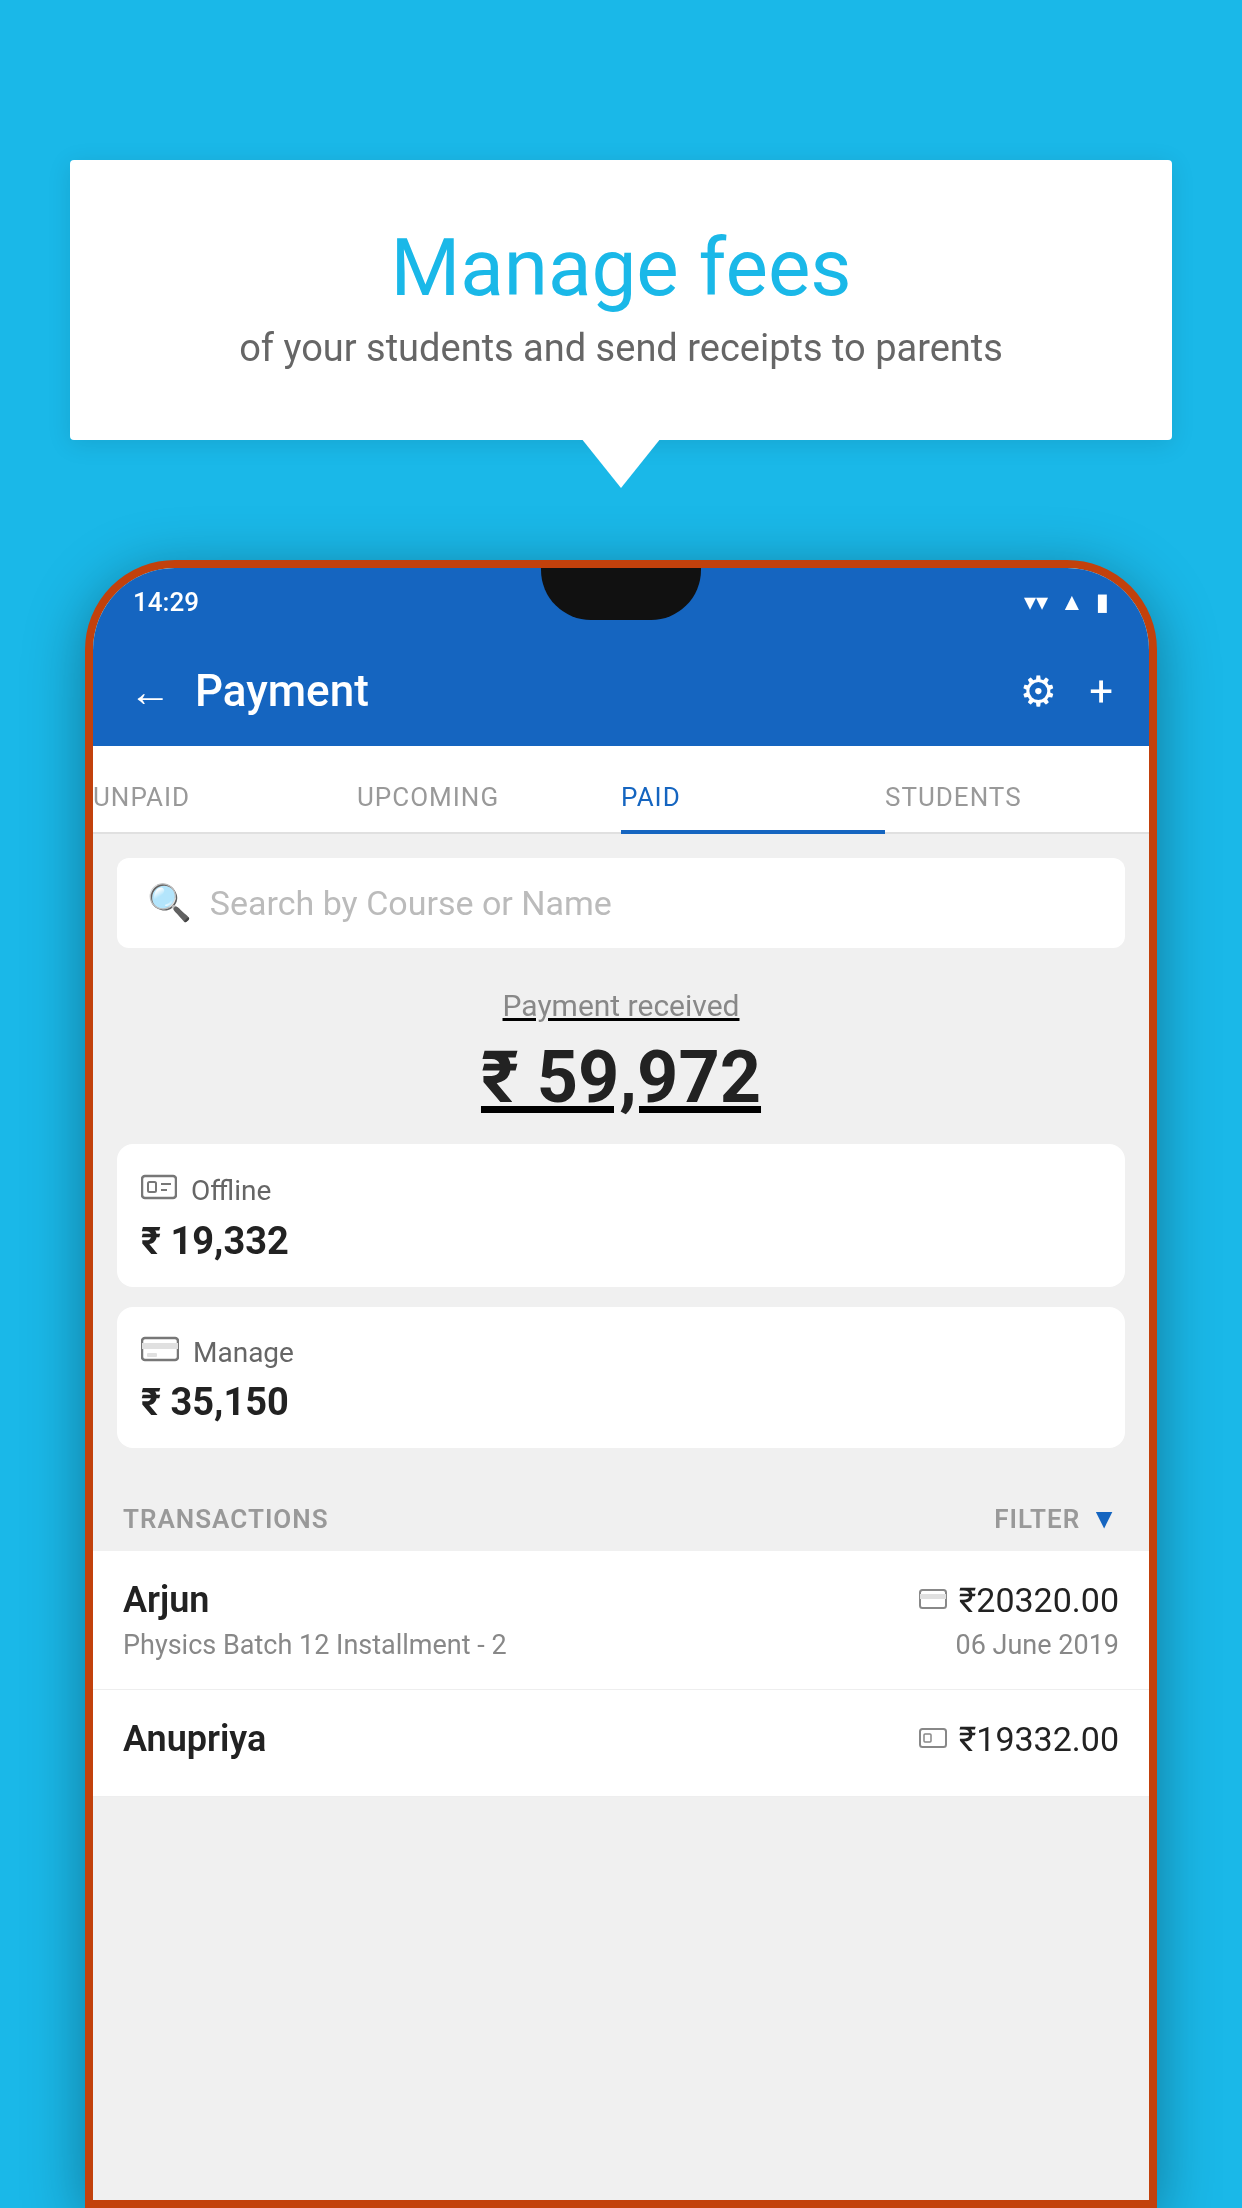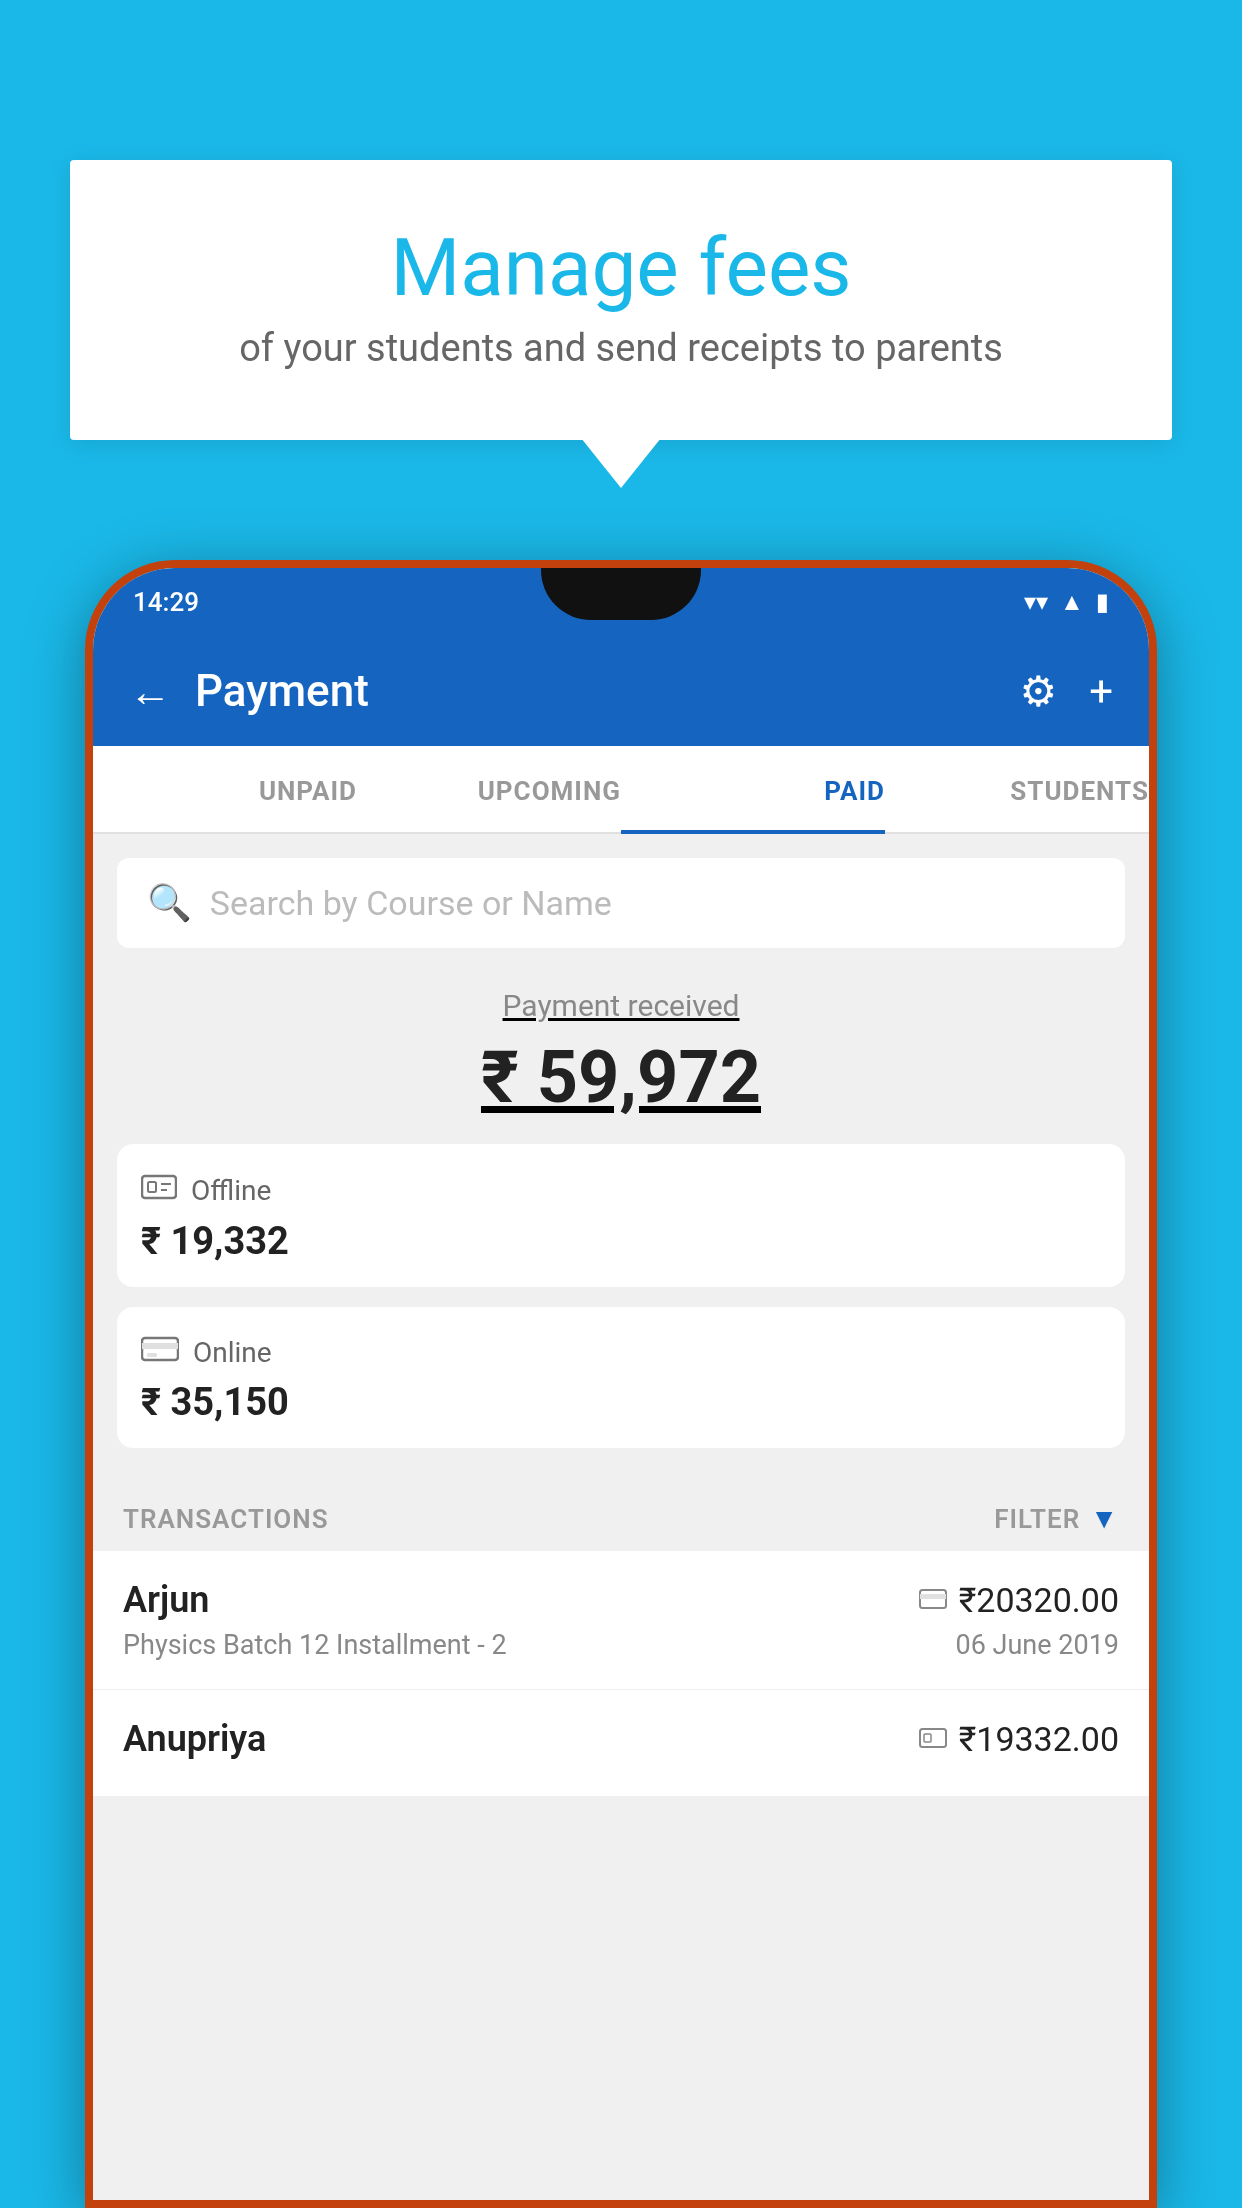--- a/index.html
+++ b/index.html
@@ -152,26 +152,26 @@
     .tabs {
       background: #fff;
       display: flex;
       border-bottom: 2px solid #e0e0e0;
       height: 88px;
       align-items: flex-end;
     }
 
     .tab {
       flex: 1;
-      text-align: right;
+      text-align: left;
       font-size: 26px;
-      font-weight: 700;
+      font-weight: 400;
       color: #999;
       letter-spacing: 1px;
-      padding-bottom: 24px;
+      padding-bottom: 18px;
       cursor: pointer;
       border-bottom: 4px solid transparent;
       margin-bottom: -2px;
     }
 
     .tab.active {
       color: #1565c0;
       border-bottom: 4px solid #1565c0;
     }
 
@@ -415,21 +415,21 @@
         <div class="payment-card">
           <div class="payment-card-header">
             <span class="payment-card-icon">
               
               <svg width="38" height="28" viewBox="0 0 38 28" fill="none">
                 <rect x="1" y="3" width="36" height="22" rx="3" stroke="#777" stroke-width="2.5" fill="none"></rect>
                 <rect x="1" y="8" width="36" height="6" fill="#e0e0e0"></rect>
                 <rect x="6" y="18" width="10" height="4" rx="1" fill="#e0e0e0"></rect>
               </svg>
             </span>
-            <span>Online</span>
+            <span>Manage</span>
           </div>
           <div class="payment-card-amount">₹ 35,150</div>
         </div>
       </div>
 
       <div class="transactions-header">
         <span class="transactions-label">TRANSACTIONS</span>
         <div class="filter-btn">
           <span>FILTER</span>
           <span class="filter-icon">▼</span>

